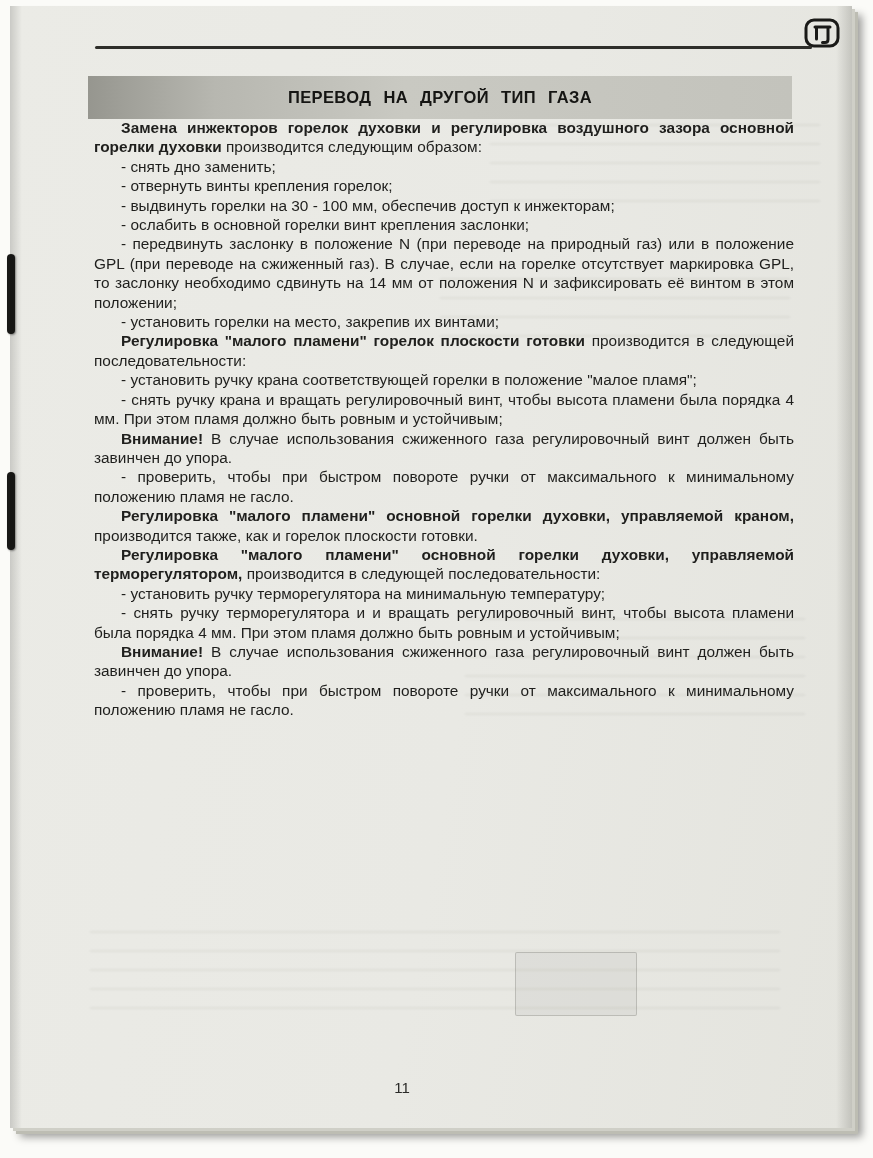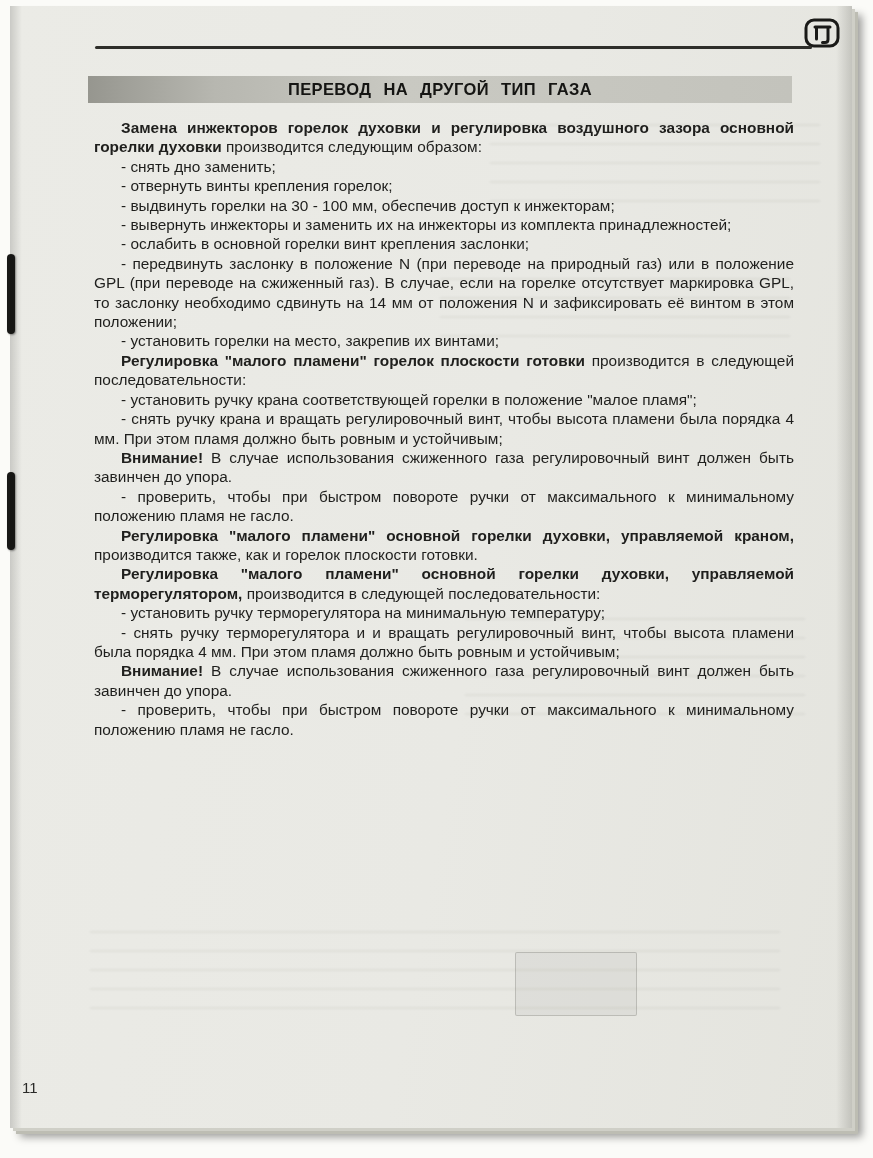--- a/index.html
+++ b/index.html
@@ -7,29 +7,29 @@
         font-family:"Liberation Sans","DejaVu Sans",sans-serif;}
   .page{position:absolute;left:10px;top:6px;width:842px;height:1122px;
         background:linear-gradient(100deg,#ebebe6 0%,#e9e9e4 55%,#e4e4de 100%);
         box-shadow:3px 3px 0 #cfcfc7, 6px 6px 0 #bdbdb3, 10px 9px 8px rgba(0,0,0,.38);}
   .page::before{content:'';position:absolute;right:0;top:0;bottom:0;width:16px;
         background:linear-gradient(90deg,transparent,rgba(60,60,52,.20));}
   .page::after{content:'';position:absolute;left:0;top:0;bottom:0;width:12px;
         background:linear-gradient(90deg,rgba(0,0,0,.14),transparent);}
   .top-rule{position:absolute;left:85px;right:40px;top:40px;height:3px;background:#2e2e2a;border-radius:2px;}
   .logo{position:absolute;top:12px;right:12px;width:36px;height:30px;}
-  .title-bar{position:absolute;left:78px;top:70px;width:704px;height:27px;
+  .title-bar{position:absolute;left:78px;top:70px;width:704px;height:43px;
         background:linear-gradient(90deg,#96968f 0%,#b7b7b0 18%,#c9c9c2 45%,#c3c3bc 100%);
         display:flex;align-items:center;justify-content:center;}
   .title-bar span{font-weight:bold;font-size:16.5px;color:#151513;word-spacing:7px;letter-spacing:.4px;}
   .content{position:absolute;left:84px;top:112px;width:700px;
         text-align:justify;font-size:15.4px;line-height:19.4px;color:#1f1f1d;}
   .content p{margin:0;text-indent:27px;}
   .content b{font-weight:bold;}
-  .page-num{position:absolute;left:0;right:70px;bottom:32px;
+  .page-num{position:absolute;left:0;right:70px;bottom:32px;text-align:center;
         font-size:15px;color:#2a2a28;padding-left:12px;}
   .bind-mark{position:absolute;left:-3px;width:8px;background:#181816;border-radius:4px;
         box-shadow:1px 1px 2px rgba(0,0,0,.4);}
   .bm1{top:248px;height:80px;}
   .bm2{top:466px;height:78px;}
   .ghost{position:absolute;opacity:.5;filter:blur(1.3px);pointer-events:none;
         background:repeating-linear-gradient(180deg,rgba(108,108,100,.16) 0 2px,transparent 2px 19px);}
   .g1{left:480px;top:118px;width:330px;height:92px;}
   .g2{left:430px;top:272px;width:350px;height:74px;}
   .g3{left:455px;top:612px;width:340px;height:108px;}
@@ -60,21 +60,20 @@
     <div class="ghost g2"></div>
     <div class="ghost g3"></div>
     <div class="ghost g4"></div>
     <div class="g5" style="position:absolute;"></div>
 
     <div class="content">
       <p><b>Замена инжекторов  горелок духовки и регулировка воздушного зазора основной горелки духовки </b><span>производится следующим образом:</span></p>
       <p><span>- снять дно заменить;</span></p>
       <p><span>- отвернуть винты крепления горелок;</span></p>
       <p><span>- выдвинуть горелки на 30 - 100 мм, обеспечив доступ к инжекторам;</span></p>
-      <p><span>- вывернуть инжекторы и заменить их на инжекторы из комплекта принадлежностей;</span></p>
       <p><span>- ослабить в основной горелки винт крепления заслонки;</span></p>
       <p><span>- передвинуть заслонку в положение N (при переводе на природный газ) или в положение GPL (при переводе на сжиженный газ). В случае, если на горелке отсутствует маркировка GPL, то заслонку необходимо сдвинуть на 14 мм от положения N и зафиксировать её винтом в этом положении;</span></p>
       <p><span>- установить горелки на место, закрепив их винтами;</span></p>
       <p><b>Регулировка "малого пламени" горелок плоскости готовки </b><span>производится в следующей последовательности:</span></p>
       <p><span>- установить ручку крана соответствующей горелки в положение "малое пламя";</span></p>
       <p><span>- снять ручку крана и вращать регулировочный винт, чтобы высота пламени была порядка 4 мм. При этом пламя должно быть ровным и устойчивым;</span></p>
       <p><b>Внимание!</b><span> В случае использования сжиженного газа регулировочный винт должен быть завинчен до упора.</span></p>
       <p><span>- проверить, чтобы при быстром повороте ручки от максимального к минимальному положению пламя не гасло.</span></p>
       <p><b>Регулировка "малого пламени" основной горелки духовки, управляемой краном, </b><span>производится также, как и горелок плоскости готовки.</span></p>
       <p><b>Регулировка "малого пламени" основной горелки духовки, управляемой терморегулятором, </b><span>производится в следующей последовательности:</span></p>

